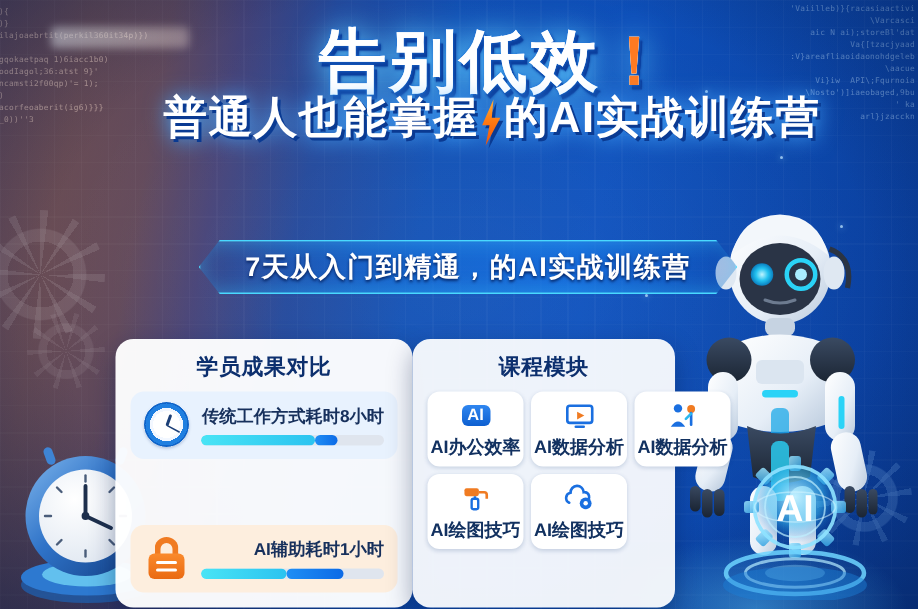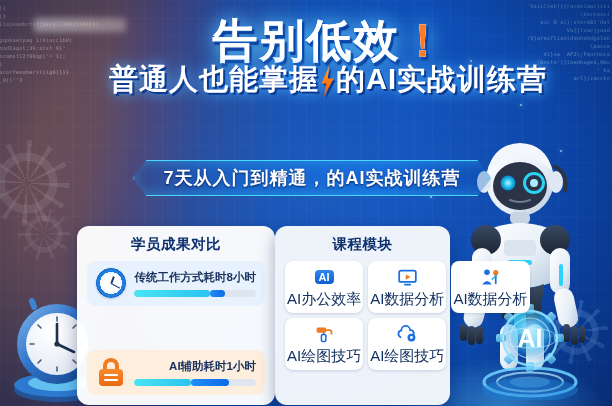--- a/index.html
+++ b/index.html
@@ -141,21 +141,21 @@
   .icon-lock .body::before,.icon-lock .body::after{content:"";position:absolute;left:5px;width:14px;height:2.4px;border-radius:2px;background:#fff;}
   .icon-lock .body::before{top:4.5px;} .icon-lock .body::after{top:9.6px;}
 
   .card-right{width:175px;background:rgba(255,255,255,.93);}
   .tiles{display:grid;grid-template-columns:repeat(3,1fr);gap:5px;}
   .tile{
     background:#fff;border-radius:8px;box-shadow:0 1px 3px rgba(12,48,110,.18);
     padding:5px 2px 4px;text-align:center;
   }
   .tile-ico{height:22px;display:flex;align-items:center;justify-content:center;margin-bottom:2px;}
-  .tile-label{font-size:15px;font-weight:400;color:#123160;white-space:nowrap;}
+  .tile-label{font-size:12px;font-weight:700;color:#123160;white-space:nowrap;}
   .badge-ai{display:inline-block;background:linear-gradient(180deg,#2f86f0,#0d5fd0);color:#fff;font-size:11px;font-weight:700;
     border-radius:4px;padding:1px 4px;line-height:1.1;}
 
   .cta{
     position:absolute;left:311px;top:352px;z-index:8;
     padding:7px 26px;border-radius:18px;border:none;cursor:pointer;
     background:linear-gradient(180deg,#f0231f,#cf0d12);
     color:#fff;font-size:17px;font-weight:700;letter-spacing:2px;
     font-family:"Liberation Sans","DejaVu Sans",sans-serif;
     box-shadow:0 4px 10px rgba(120,0,10,.45), inset 0 1px 0 rgba(255,255,255,.3);

